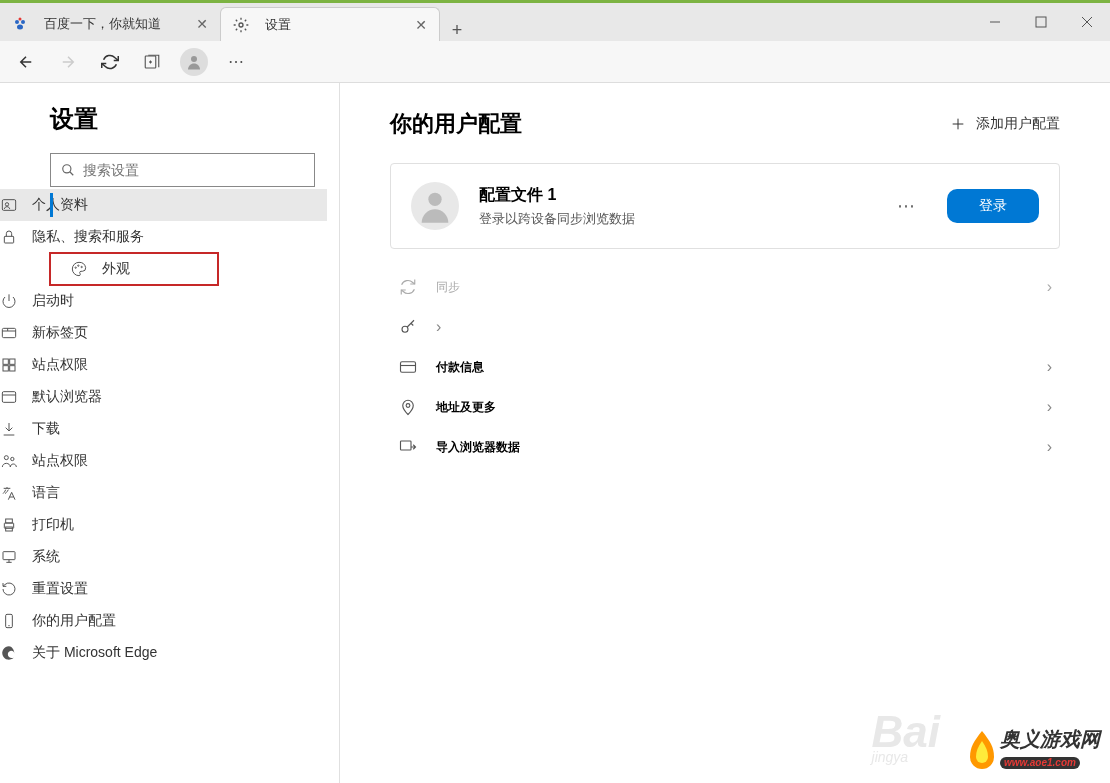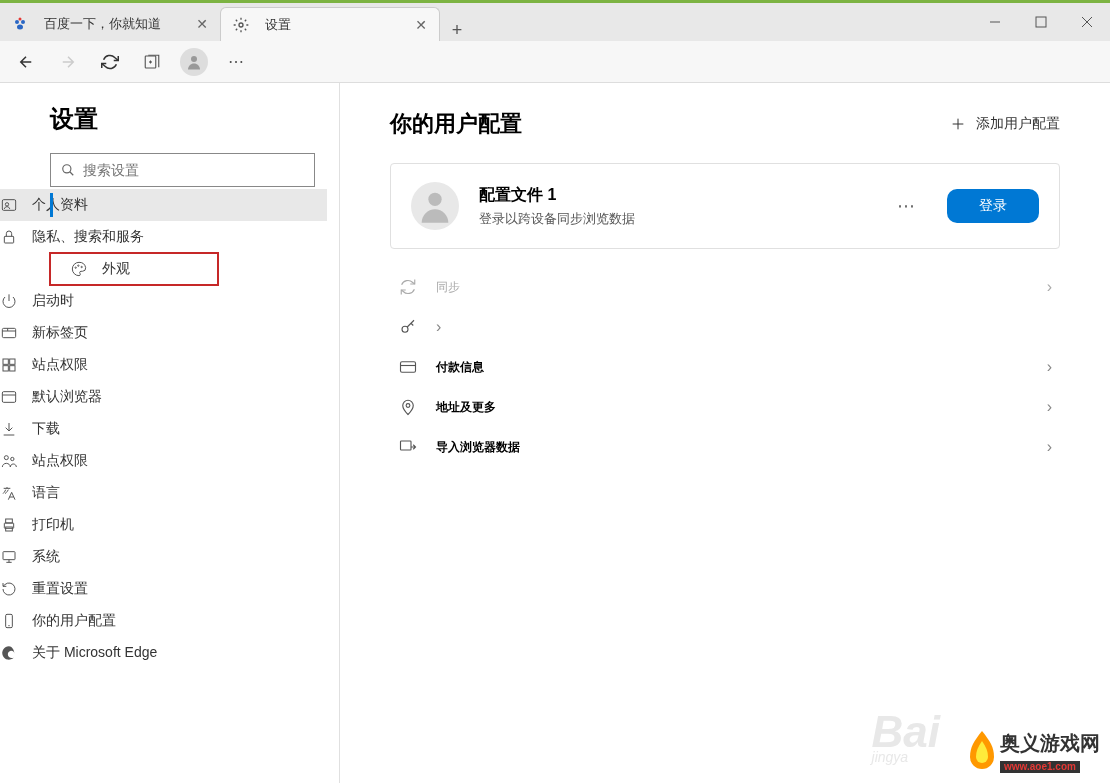--- a/index.html
+++ b/index.html
@@ -62,24 +62,24 @@
 .settings-list { list-style: none; }
 .setting-row { display: flex; align-items: center; height: 40px; gap: 18px; padding: 0 8px; cursor: pointer; }
 .setting-row .icon { width: 20px; color: #555; display: flex; justify-content: center; }
 .setting-row .label { flex: 1; font-size: 12px; font-weight: 600; font-family: Liberation Serif, serif; }
 .setting-row.disabled .label, .setting-row.disabled .icon, .setting-row.disabled .chev { color: #aaa; font-weight: 400; }
 .setting-row .chev { color: #888; }
 
 
 .watermark-baidu { position: absolute; right: 170px; bottom: 18px; color: #e8e8e8; font-size: 44px; font-weight: 700; font-style: italic; pointer-events: none; }
 .watermark-baidu .sub { display: block; font-size: 14px; font-weight: 400; margin-top: -8px; }
-.watermark-logo { position: absolute; right: 10px; bottom: 10px; display: flex; align-items: flex-end; pointer-events: none; }
+.watermark-logo { position: absolute; right: 10px; bottom: 10px; display: flex; align-items: flex-start; pointer-events: none; font-style: italic; }
 .flame { width: 36px; height: 44px; }
 .logo-text { font-size: 20px; font-weight: 700; color: #333; line-height: 1; }
-.logo-text .url { font-size: 10px; color: #e53935; background: #333; padding: 1px 4px; display: inline-block; margin-top: 7px; }
+.logo-text .url { font-size: 10px; color: #e53935; background: #333; padding: 1px 4px; display: inline-block; margin-top: 7px; border-radius: 6px; }
 
 svg { display: block; }
 </style>
 </head>
 <body>
 
 <div class="top-accent"></div>
 
 <div class="titlebar">
   <div class="tabs">

